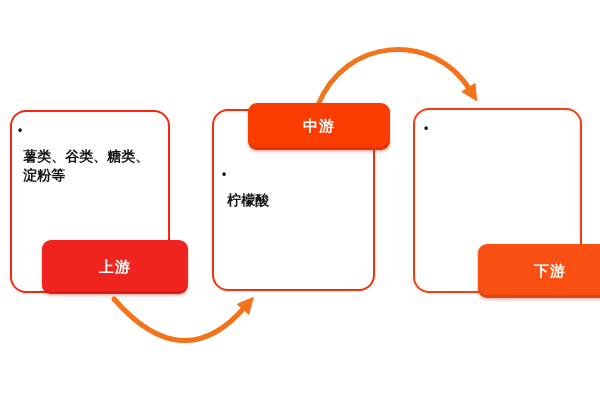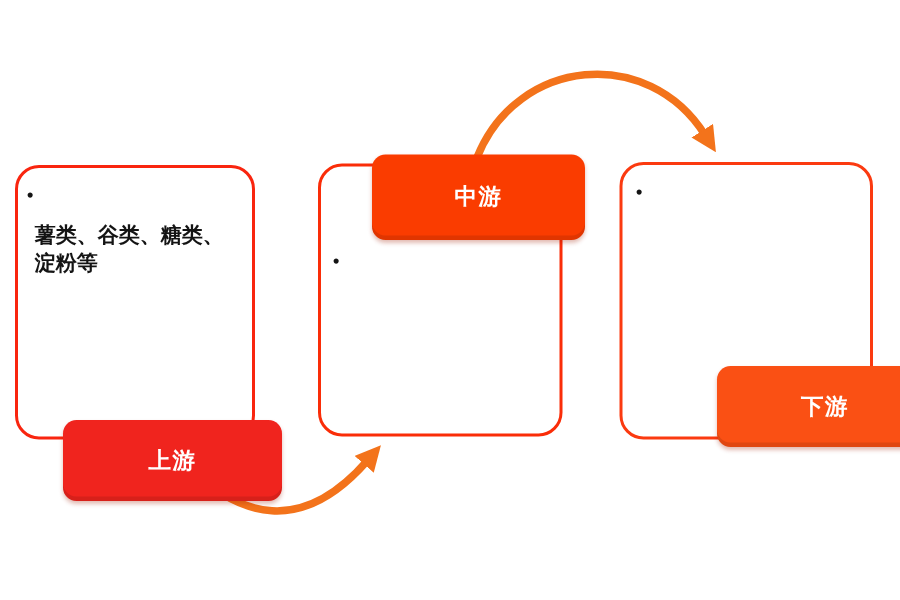--- a/index.html
+++ b/index.html
@@ -23,22 +23,22 @@
   .box-midstream .bullet-row{padding:54px 4px 0 8px;}
   .box-downstream .bullet-row{padding:9px 4px 0 9px;}
   .bullet{font-size:12px;line-height:19px;margin-right:1px;flex:0 0 auto;}
   .item-text{font-size:14px;line-height:19px;width:130px;flex:0 0 auto;margin-top:26px;}
   .badge{
     position:absolute;z-index:3;border-radius:9px;
     display:flex;align-items:center;justify-content:center;
     color:var(--badge_text,#fff);font-size:15px;font-weight:700;letter-spacing:1px;
     box-shadow:0 2px 3px rgba(160,30,0,.30), inset 0 -3px 0 rgba(0,0,0,.10);
   }
-  .badge-upstream{left:42px;top:240px;width:146px;height:54px;background:var(--badge_upstream,#f0241e);margin-top:40px;}
-  .badge-midstream{left:248px;top:103px;width:142px;height:57px;background:var(--badge_midstream,#fa3c00);}
+  .badge-upstream{left:42px;top:240px;width:146px;height:54px;background:var(--badge_upstream,#f0241e);}
+  .badge-midstream{left:248px;top:103px;width:142px;height:47px;background:var(--badge_midstream,#fa3c00);}
   .badge-downstream{left:478px;top:244px;width:144px;height:54px;background:var(--badge_downstream,#fa5014);}
 </style>
 </head>
 <body>
 
 <div class="canvas">
 
   <svg class="arrows" width="600" height="400" viewBox="0 0 600 400" aria-hidden="true">
     <defs>
       <marker id="ah" viewBox="0 0 10 10" refX="2" refY="5" markerUnits="userSpaceOnUse" markerWidth="17" markerHeight="17" orient="auto">
@@ -52,20 +52,21 @@
   <div class="box box-upstream">
     <div class="bullet-row">
       <span class="bullet">•</span>
       <span class="item-text">薯类、谷类、糖类、淀粉等</span>
     </div>
   </div>
 
   <div class="box box-midstream">
     <div class="bullet-row">
       <span class="bullet">•</span>
+      <span class="item-text">柠檬酸</span>
     </div>
   </div>
 
   <div class="box box-downstream">
     <div class="bullet-row">
       <span class="bullet">•</span>
     </div>
   </div>
 
   <div class="badge badge-upstream">上游</div>

